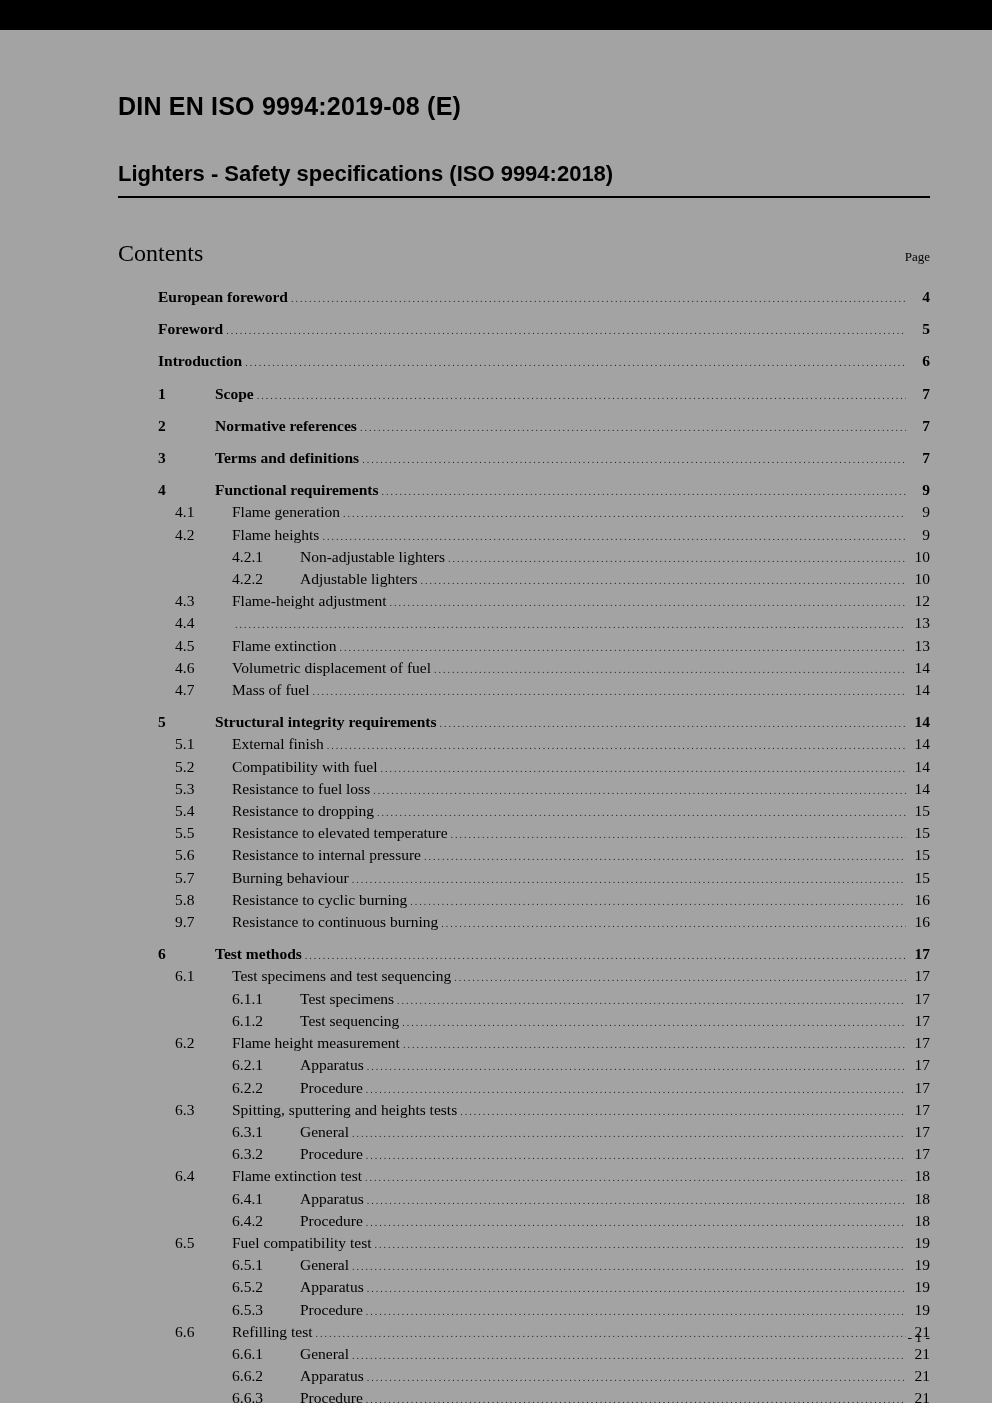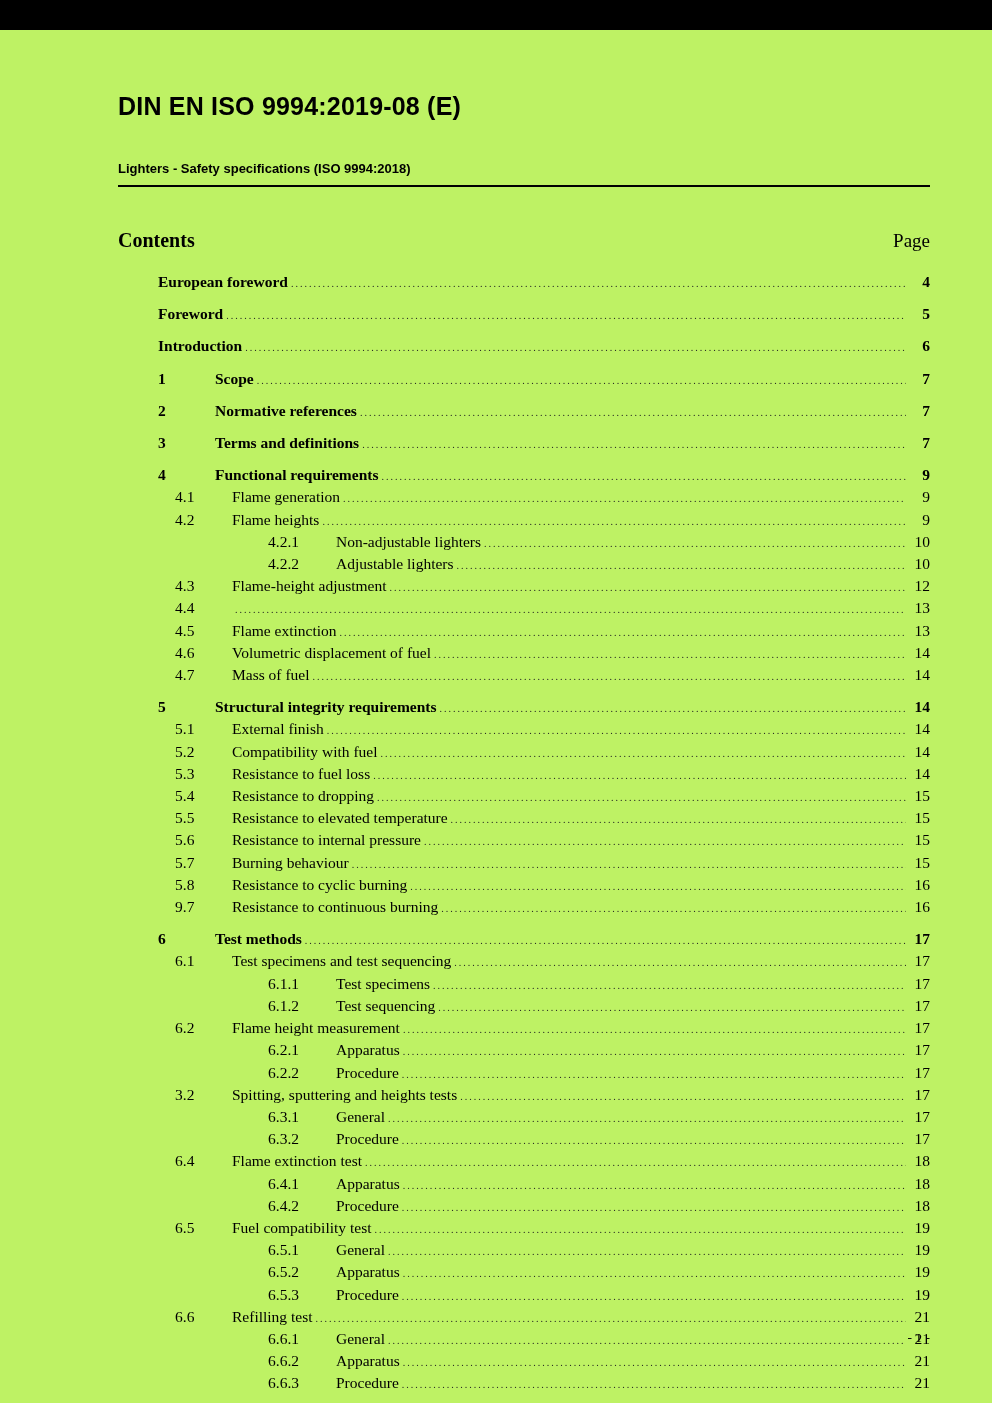--- a/index.html
+++ b/index.html
@@ -1,20 +1,20 @@
 <!DOCTYPE html>
 <html><head>
 <meta charset="utf-8">
 <style>
   html, body { margin: 0; padding: 0; background: #e8e8e8; }
   .page {
     position: relative;
     width: 992px;
     height: 1403px;
-    background: #bef264;
+    background: #a3a3a3;
     margin: 0 auto;
     overflow: hidden;
     font-family: "Liberation Serif", serif;
     color: #000;
   }
   .topbar {
     position: absolute;
     top: 0; left: 0;
     width: 992px; height: 30px;
     background: #000;
@@ -28,54 +28,54 @@
   .docnum {
     font-family: "Liberation Sans", sans-serif;
     font-weight: 700;
     font-size: 25px;
     margin: 62px 0 0 0;
     letter-spacing: 0.2px;
   }
   .doctitle {
     font-family: "Liberation Sans", sans-serif;
     font-weight: 700;
-    font-size: 13px;
+    font-size: 22px;
     margin-top: 40px;
     padding-bottom: 9px;
     border-bottom: 2px solid #000;
   }
   .contents-row {
     display: flex;
     justify-content: space-between;
     align-items: baseline;
     margin-top: 42px;
   }
   .contents-h {
-    font-weight: 700;
-    font-size: 20px;
+    font-weight: 400;
+    font-size: 24px;
   }
   .page-lbl {
-    font-size: 19px;
+    font-size: 13px;
   }
   .toc { margin-top: 20px; }
   .toc-row {
     display: flex;
     align-items: baseline;
     font-size: 15.5px;
     line-height: 20.2px;
   }
   .toc-row.main {
     font-weight: 700;
     margin-top: 10px;
     margin-left: 40px;
   }
   .num { flex: 0 0 57px; white-space: nowrap; }
   .lvl1 { padding-left: 57px; }
   .lvl2 { padding-left: 114px; }
-  .lvl2 .num { flex: 0 0 68px; margin-left: 36px; }
+  .lvl2 .num { flex: 0 0 68px; }
   .title { white-space: nowrap; flex: 0 0 auto; }
   .leader {
     flex: 1 1 0;
     min-width: 0;
     overflow: hidden;
     white-space: nowrap;
     margin: 0 4px 0 3px;
     font-weight: 400;
     font-size: 10px;
     letter-spacing: 2px;
@@ -298,21 +298,21 @@
           <span class="leader">................................................................................................................................................................................................................................................................................................................................................................................................................</span>
           <span class="pg">17</span>
         </div>
         <div class="toc-row lvl2">
           <span class="num">6.2.2</span>
           <span class="title">Procedure</span>
           <span class="leader">................................................................................................................................................................................................................................................................................................................................................................................................................</span>
           <span class="pg">17</span>
         </div>
         <div class="toc-row lvl1">
-          <span class="num">3.2</span>
+          <span class="num">6.3</span>
           <span class="title">Spitting, sputtering and heights tests</span>
           <span class="leader">................................................................................................................................................................................................................................................................................................................................................................................................................</span>
           <span class="pg">17</span>
         </div>
         <div class="toc-row lvl2">
           <span class="num">6.3.1</span>
           <span class="title">General</span>
           <span class="leader">................................................................................................................................................................................................................................................................................................................................................................................................................</span>
           <span class="pg">17</span>
         </div>

